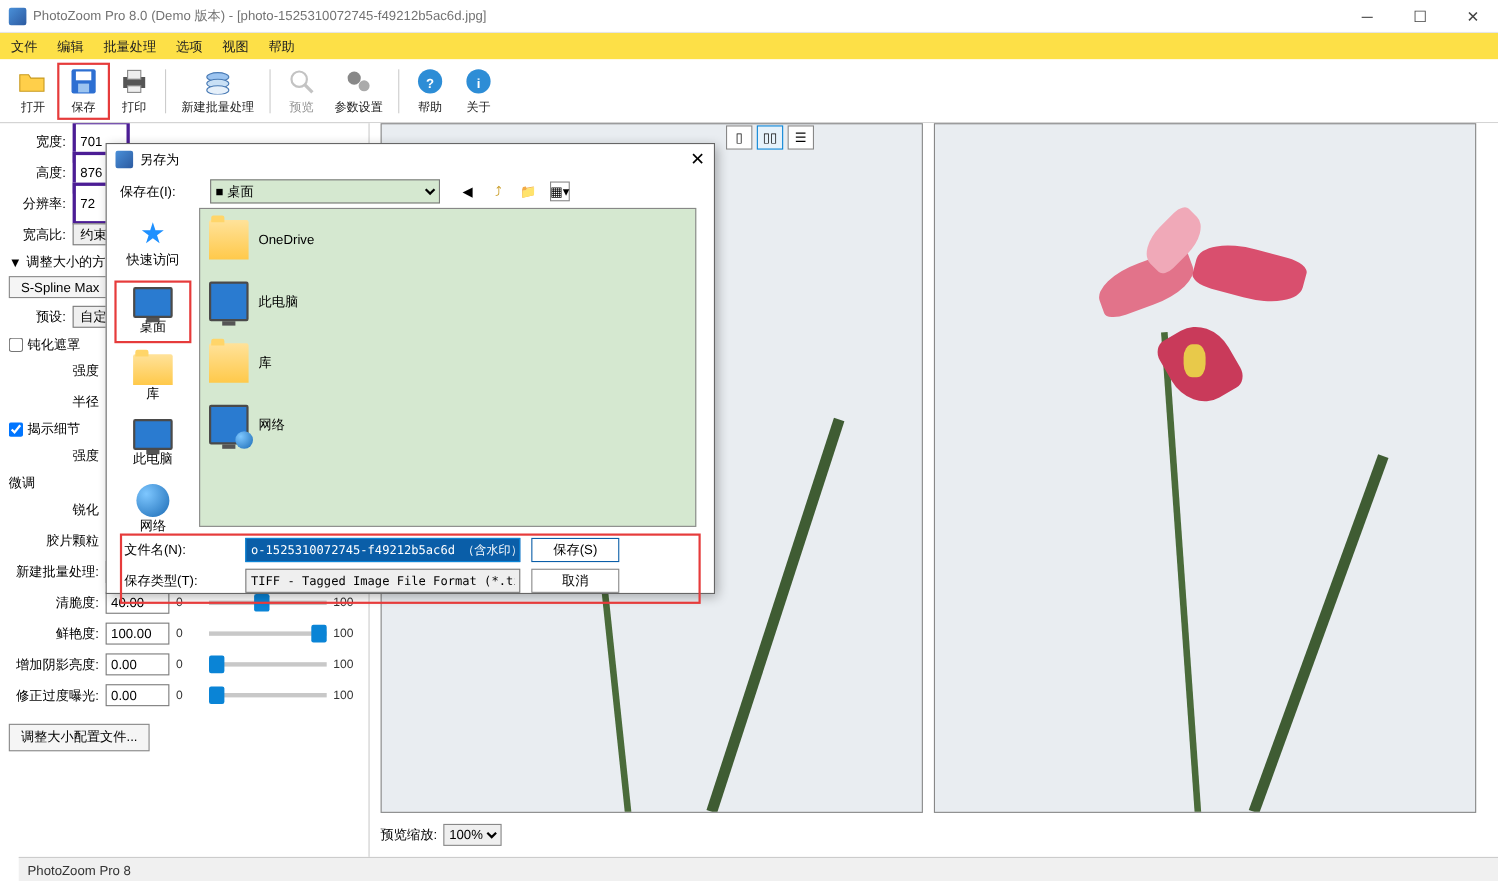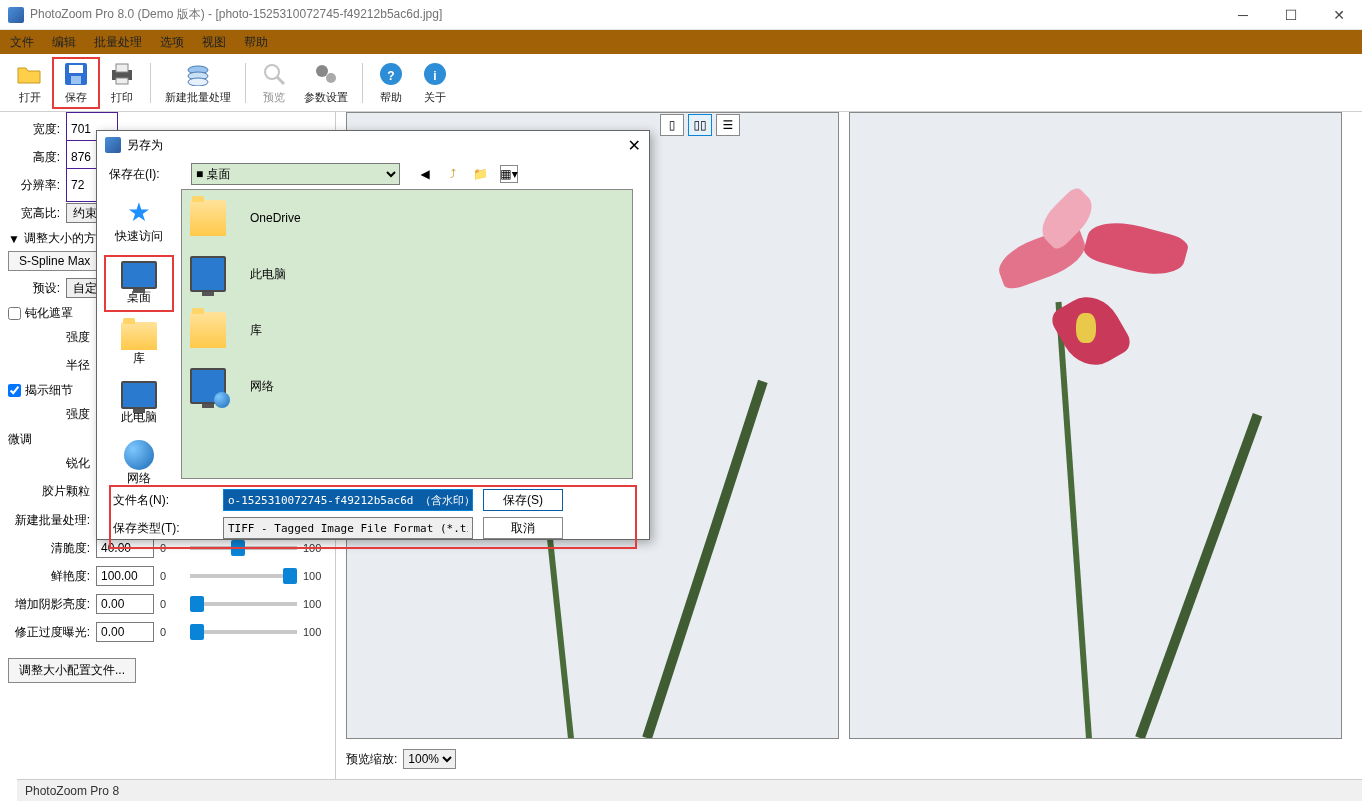--- a/index.html
+++ b/index.html
@@ -4,35 +4,35 @@
 <style>
 * { box-sizing: border-box; margin: 0; padding: 0; font-family: "Microsoft YaHei", "Segoe UI", sans-serif; font-size: 12px; }
 body { background: #fff; width: 1362px; height: 801px; overflow: hidden; position: relative; }
 
 .titlebar { height: 30px; background: #fff; display: flex; align-items: center; padding: 0 8px; border-bottom: 1px solid #e5e5e5; }
 .titlebar .app-icon { width: 16px; height: 16px; margin-right: 6px; background: linear-gradient(135deg, #4a90d9, #2c5aa0); border-radius: 2px; }
 .titlebar .title { color: #737373; flex: 1; }
 .titlebar .winbtns { display: flex; gap: 18px; }
 .titlebar .winbtn { width: 30px; height: 20px; display: flex; align-items: center; justify-content: center; color: #444; font-size: 14px; }
 
-.menubar { height: 24px; background: #a16207; display: flex; align-items: center; padding: 0 10px; gap: 18px; color: #222; }
+.menubar { height: 24px; background: #fde047; display: flex; align-items: center; padding: 0 10px; gap: 18px; color: #222; }
 .menubar span { cursor: default; }
 
 .toolbar { height: 58px; background: #fff; border-bottom: 1px solid #d0d0d0; display: flex; align-items: center; padding: 0 8px; }
 .toolbtn { display: flex; flex-direction: column; align-items: center; justify-content: center; padding: 2px 8px; height: 52px; }
 .toolbtn .ticon { width: 28px; height: 28px; display: flex; align-items: center; justify-content: center; }
 .toolbtn .tlabel { font-size: 11px; color: #222; margin-top: 2px; }
 .toolbar .sep { width: 1px; height: 40px; background: #ccc; margin: 0 6px; }
 .highlight-box { border: 2px solid #e63b3b; }
 
 .body-row { display: flex; height: calc(100% - 30px - 24px - 58px - 22px); }
 .sidebar { width: 335px; padding: 6px 8px; overflow: hidden; }
 .param-row { display: flex; align-items: center; margin-bottom: 6px; height: 22px; }
 .param-row .lbl { width: 58px; text-align: right; padding-right: 6px; }
-.param-row input[type=text] { width: 52px; height: 20px; border: 1px solid #4c1d95; padding: 16px 4px; font-size: 12px; }
+.param-row input[type=text] { width: 52px; height: 20px; border: 3px solid #4c1d95; padding: 16px 4px; font-size: 12px; }
 .param-row select { height: 20px; border: 1px solid #7a7a7a; font-size: 12px; padding: 0 2px; }
 .section-hdr { display: flex; align-items: center; margin: 4px 0; }
 .section-hdr .tri { margin-right: 4px; }
 .method-btn { border: 1px solid #888; padding: 2px 10px; background: #f5f5f5; margin-bottom: 6px; display: inline-block; }
 .chk-row { display: flex; align-items: center; margin: 4px 0; }
 .chk-row input { margin-right: 4px; }
 .slider-row { display: flex; align-items: center; margin: 4px 0; height: 24px; }
 .slider-row .slbl { width: 88px; text-align: right; padding-right: 6px; }
 .slider-row input[type=text] { width: 58px; height: 20px; border: 1px solid #7a7a7a; padding: 0 4px; margin-right: 6px; }
 .slider-row .rail { flex: 1; height: 4px; background: #c8c8c8; position: relative; margin: 0 6px; }
@@ -59,21 +59,21 @@
 .dialog .drow1 .l1 { width: 76px; }
 .dialog .drow1 select { width: 209px; height: 22px; background: #d5e8d0; border: 1px solid #7a7a7a; }
 .dialog .nav-icons { display: flex; gap: 10px; margin-left: 10px; }
 .dialog .nav-icons span { width: 18px; height: 18px; display: inline-flex; align-items: center; justify-content: center; }
 .dialog .body2 { display: flex; height: 290px; }
 .dialog .places { width: 84px; display: flex; flex-direction: column; align-items: center; padding-top: 4px; gap: 6px; }
 .dialog .place { width: 70px; display: flex; flex-direction: column; align-items: center; padding: 4px 0; }
 .dialog .place.selected { border: 2px solid #e63b3b; }
 .dialog .place .picon { width: 36px; height: 28px; }
 .dialog .filelist { flex: 1; background: #d5e8d0; border: 1px solid #888; margin-right: 16px; overflow: auto; position: relative; }
-.dialog .fitem { display: flex; align-items: center; height: 56px; padding-left: 8px; gap: 24px; }
+.dialog .fitem { display: flex; align-items: center; height: 56px; padding-left: 8px; gap: 9px; }
 .dialog .fitem .ficon { width: 36px; height: 36px; }
 .dialog .bottom { padding: 6px 12px; }
 .dialog .brow { display: flex; align-items: center; margin-bottom: 6px; gap: 10px; }
 .dialog .brow .bl { width: 100px; }
 .dialog .brow .fname { width: 250px; height: 22px; border: 1px solid #0a84d6; background: #0a5ea8; color: #fff; padding: 0 4px; font-family: monospace; font-size: 11px; }
 .dialog .brow .ftype { width: 250px; height: 22px; border: 1px solid #7a7a7a; background: #efefef; padding: 0 4px; font-family: monospace; font-size: 11px; }
 .dialog .brow .dbtn { width: 80px; height: 22px; border: 1px solid #0a5ea8; background: #fff; text-align: center; line-height: 20px; }
 .dialog .brow .dbtn.cancel { border-color: #888; }
 .dialog .filefields-box { border: 2px solid #e63b3b; padding: 2px; }
 

